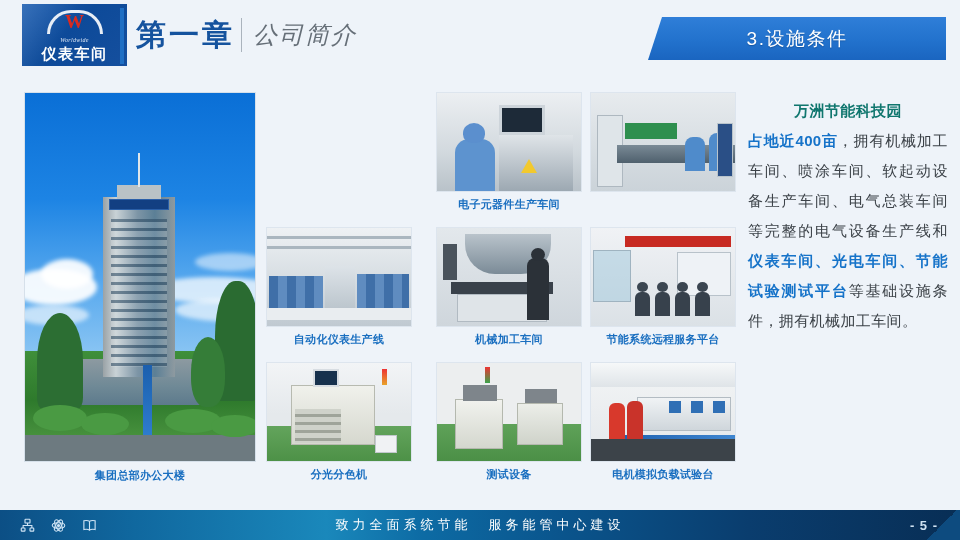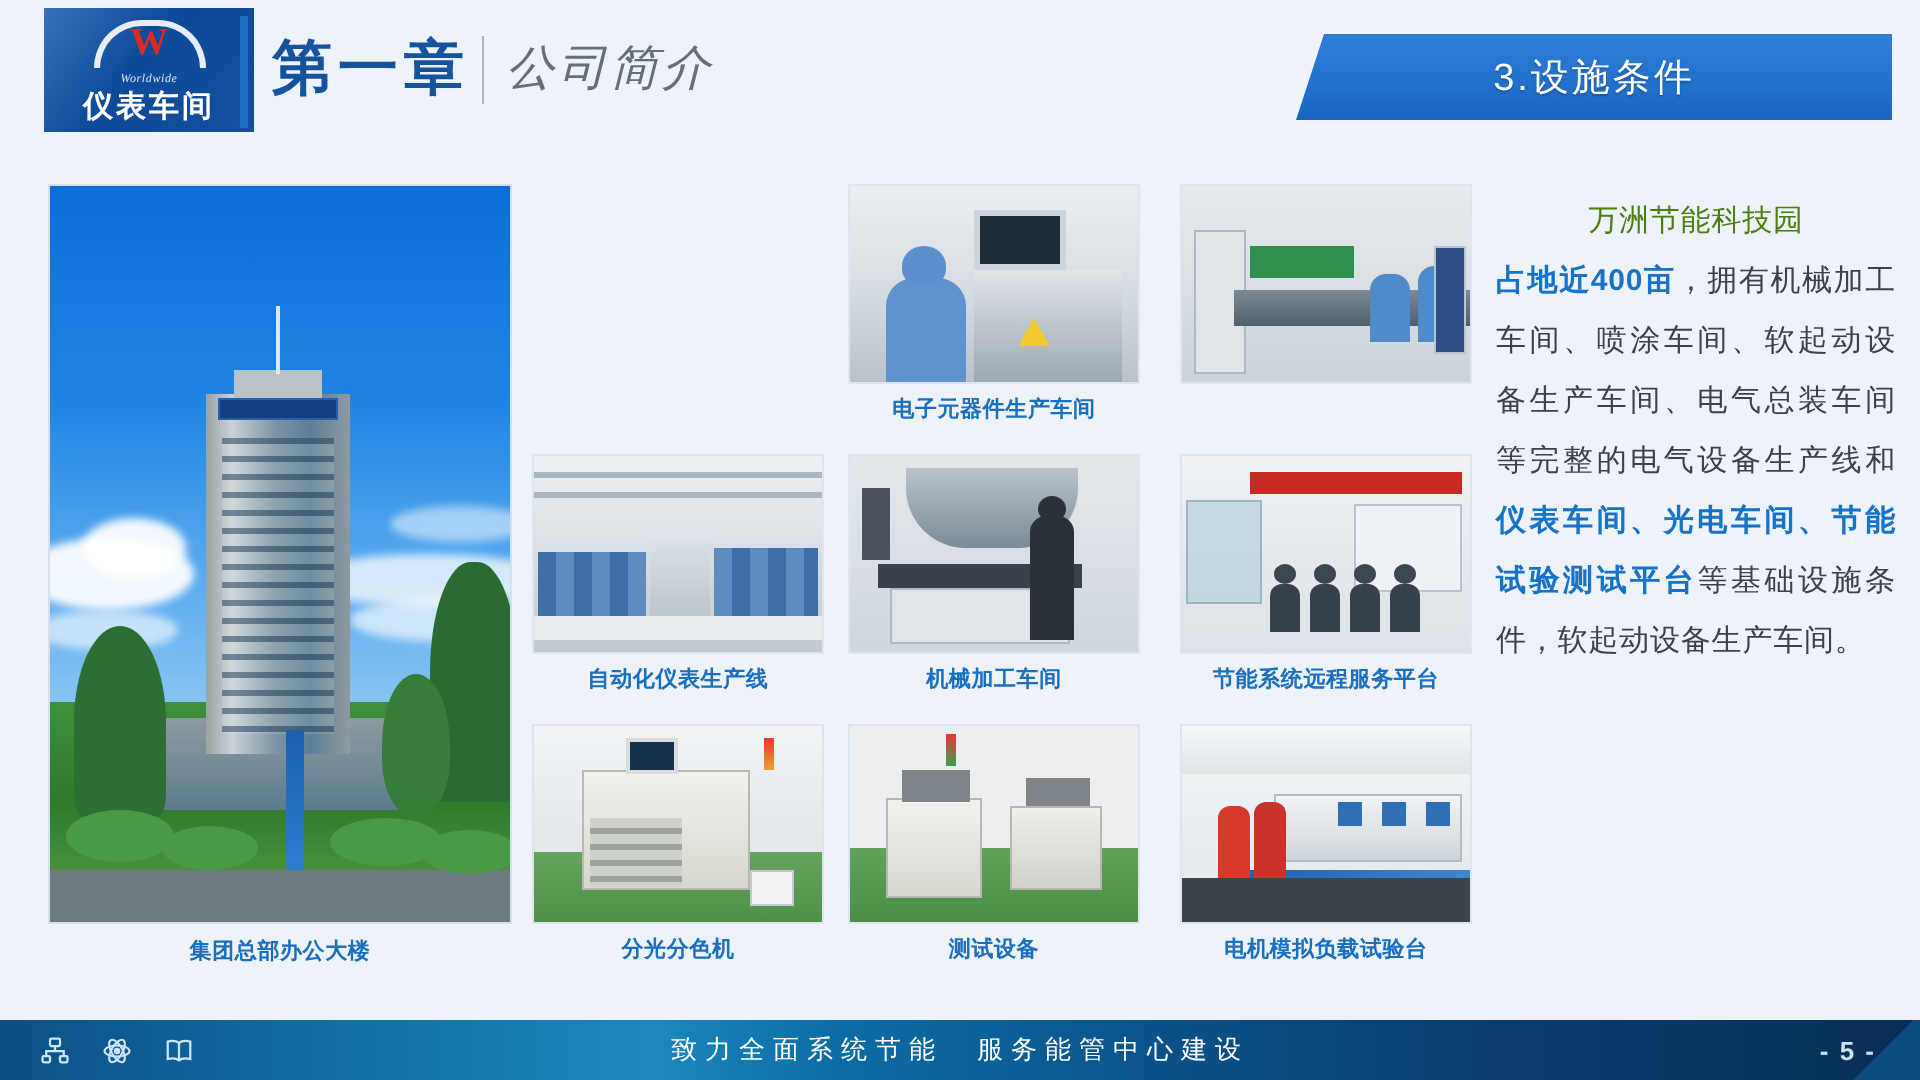--- a/index.html
+++ b/index.html
@@ -148,21 +148,21 @@
   }
   .cell { position:absolute; width:146px; }
   .cell .thumb {
     width:146px; height:100px; border:1px solid #dde5ee; overflow:hidden;
     position:relative; background:#cfd8e0;
   }
   .cell .cap {
     margin-top:5px; text-align:center; font-size:11px; color:#1a6fc0;
     font-weight:bold; letter-spacing:.3px; white-space:nowrap;
   }
-  .col0 { left:0; } .col1 { left:158px; } .col2 { left:324px; }
+  .col0 { left:0; } .col1 { left:170px; } .col2 { left:324px; }
   .row0 { top:0; } .row1 { top:135px; } .row2 { top:270px; }
 
   
   .sc { position:absolute; inset:0; }
   .sc .ceil { position:absolute; left:0; top:0; width:100%; height:34%;
      background:linear-gradient(180deg,#e9edf0 0%,#cdd6dc 100%); }
   .sc .beam { position:absolute; height:3px; background:#aab6bf; }
   .sc .floor { position:absolute; left:0; bottom:0; width:100%; height:40%; }
   .sc .m { position:absolute; background:#e3e8ec; border:1px solid #b9c4cc; }
   .sc .mon { position:absolute; background:#17314d; border:2px solid #d8dde2; }
@@ -285,21 +285,21 @@
     background:#c9332a; border-radius:6px 6px 0 0; }
   .s-i .floor { background:#3c4349; height:22%; }
 
   
   .text-panel {
     position:absolute; left:748px; top:96px; width:200px; height:390px;
     font-size:15px; line-height:30px; color:#3c4248; text-align:justify;
     letter-spacing:.4px;
   }
   .text-panel .hl { color:#1673c9; font-weight:bold; }
-  .text-panel .lead { display:block; text-align:center; color:#4d7c0f; font-weight:normal; }
+  .text-panel .lead { display:block; text-align:center; color:#0f766e; font-weight:bold; }
 
   
   .footer {
     position:absolute; left:0; bottom:0; width:960px; height:30px;
     background:linear-gradient(90deg,#0c4f85 0%,#10689f 14%,#1a88bb 34%,#0d6ba4 44%,#0a558d 58%,#0a3d6e 78%,#082e55 100%);
     display:flex; align-items:center;
   }
   .footer .icons { display:flex; gap:16px; margin-left:20px; }
   .footer .icons svg { display:block; }
   .footer .tagline {
@@ -484,21 +484,21 @@
           <div class="red1"></div>
           <div class="red2"></div>
         <div class="floor"></div>
       </div>
     </div>
     <div class="cap">电机模拟负载试验台</div>
   </div>
 </div>
 
 <div class="text-panel">
-  <span class="lead">万洲节能科技园</span><span class="hl">占地近400亩</span><span>，拥有机械加工车间、喷涂车间、软起动设备生产车间、电气总装车间</span><span>等完整的电气设备生产线和</span><span class="hl">仪表车间、光电车间、节能试验测试平台</span><span>等基础设施条件，软起动设备生产车间。</span>
+  <span class="lead">万洲节能科技园</span><span class="hl">占地近400亩</span><span>，拥有机械加工车间、喷涂车间、软起动设备生产车间、电气总装车间</span><span>等完整的电气设备生产线和</span><span class="hl">仪表车间、光电车间、节能试验测试平台</span><span>等基础设施条件，拥有机械加工车间。</span>
 </div>
 
 <div class="footer">
   <div class="icons">
     <span>
       <svg width="15" height="15" viewBox="0 0 24 24" fill="none" stroke="#cfe4f5" stroke-width="1.8">
         <rect x="8" y="2" width="8" height="6" rx="1"></rect>
         <path d="M12 8v4M5 16v-4h14v4"></path>
         <rect x="2" y="16" width="6" height="5" rx="1"></rect>
         <rect x="16" y="16" width="6" height="5" rx="1"></rect>

